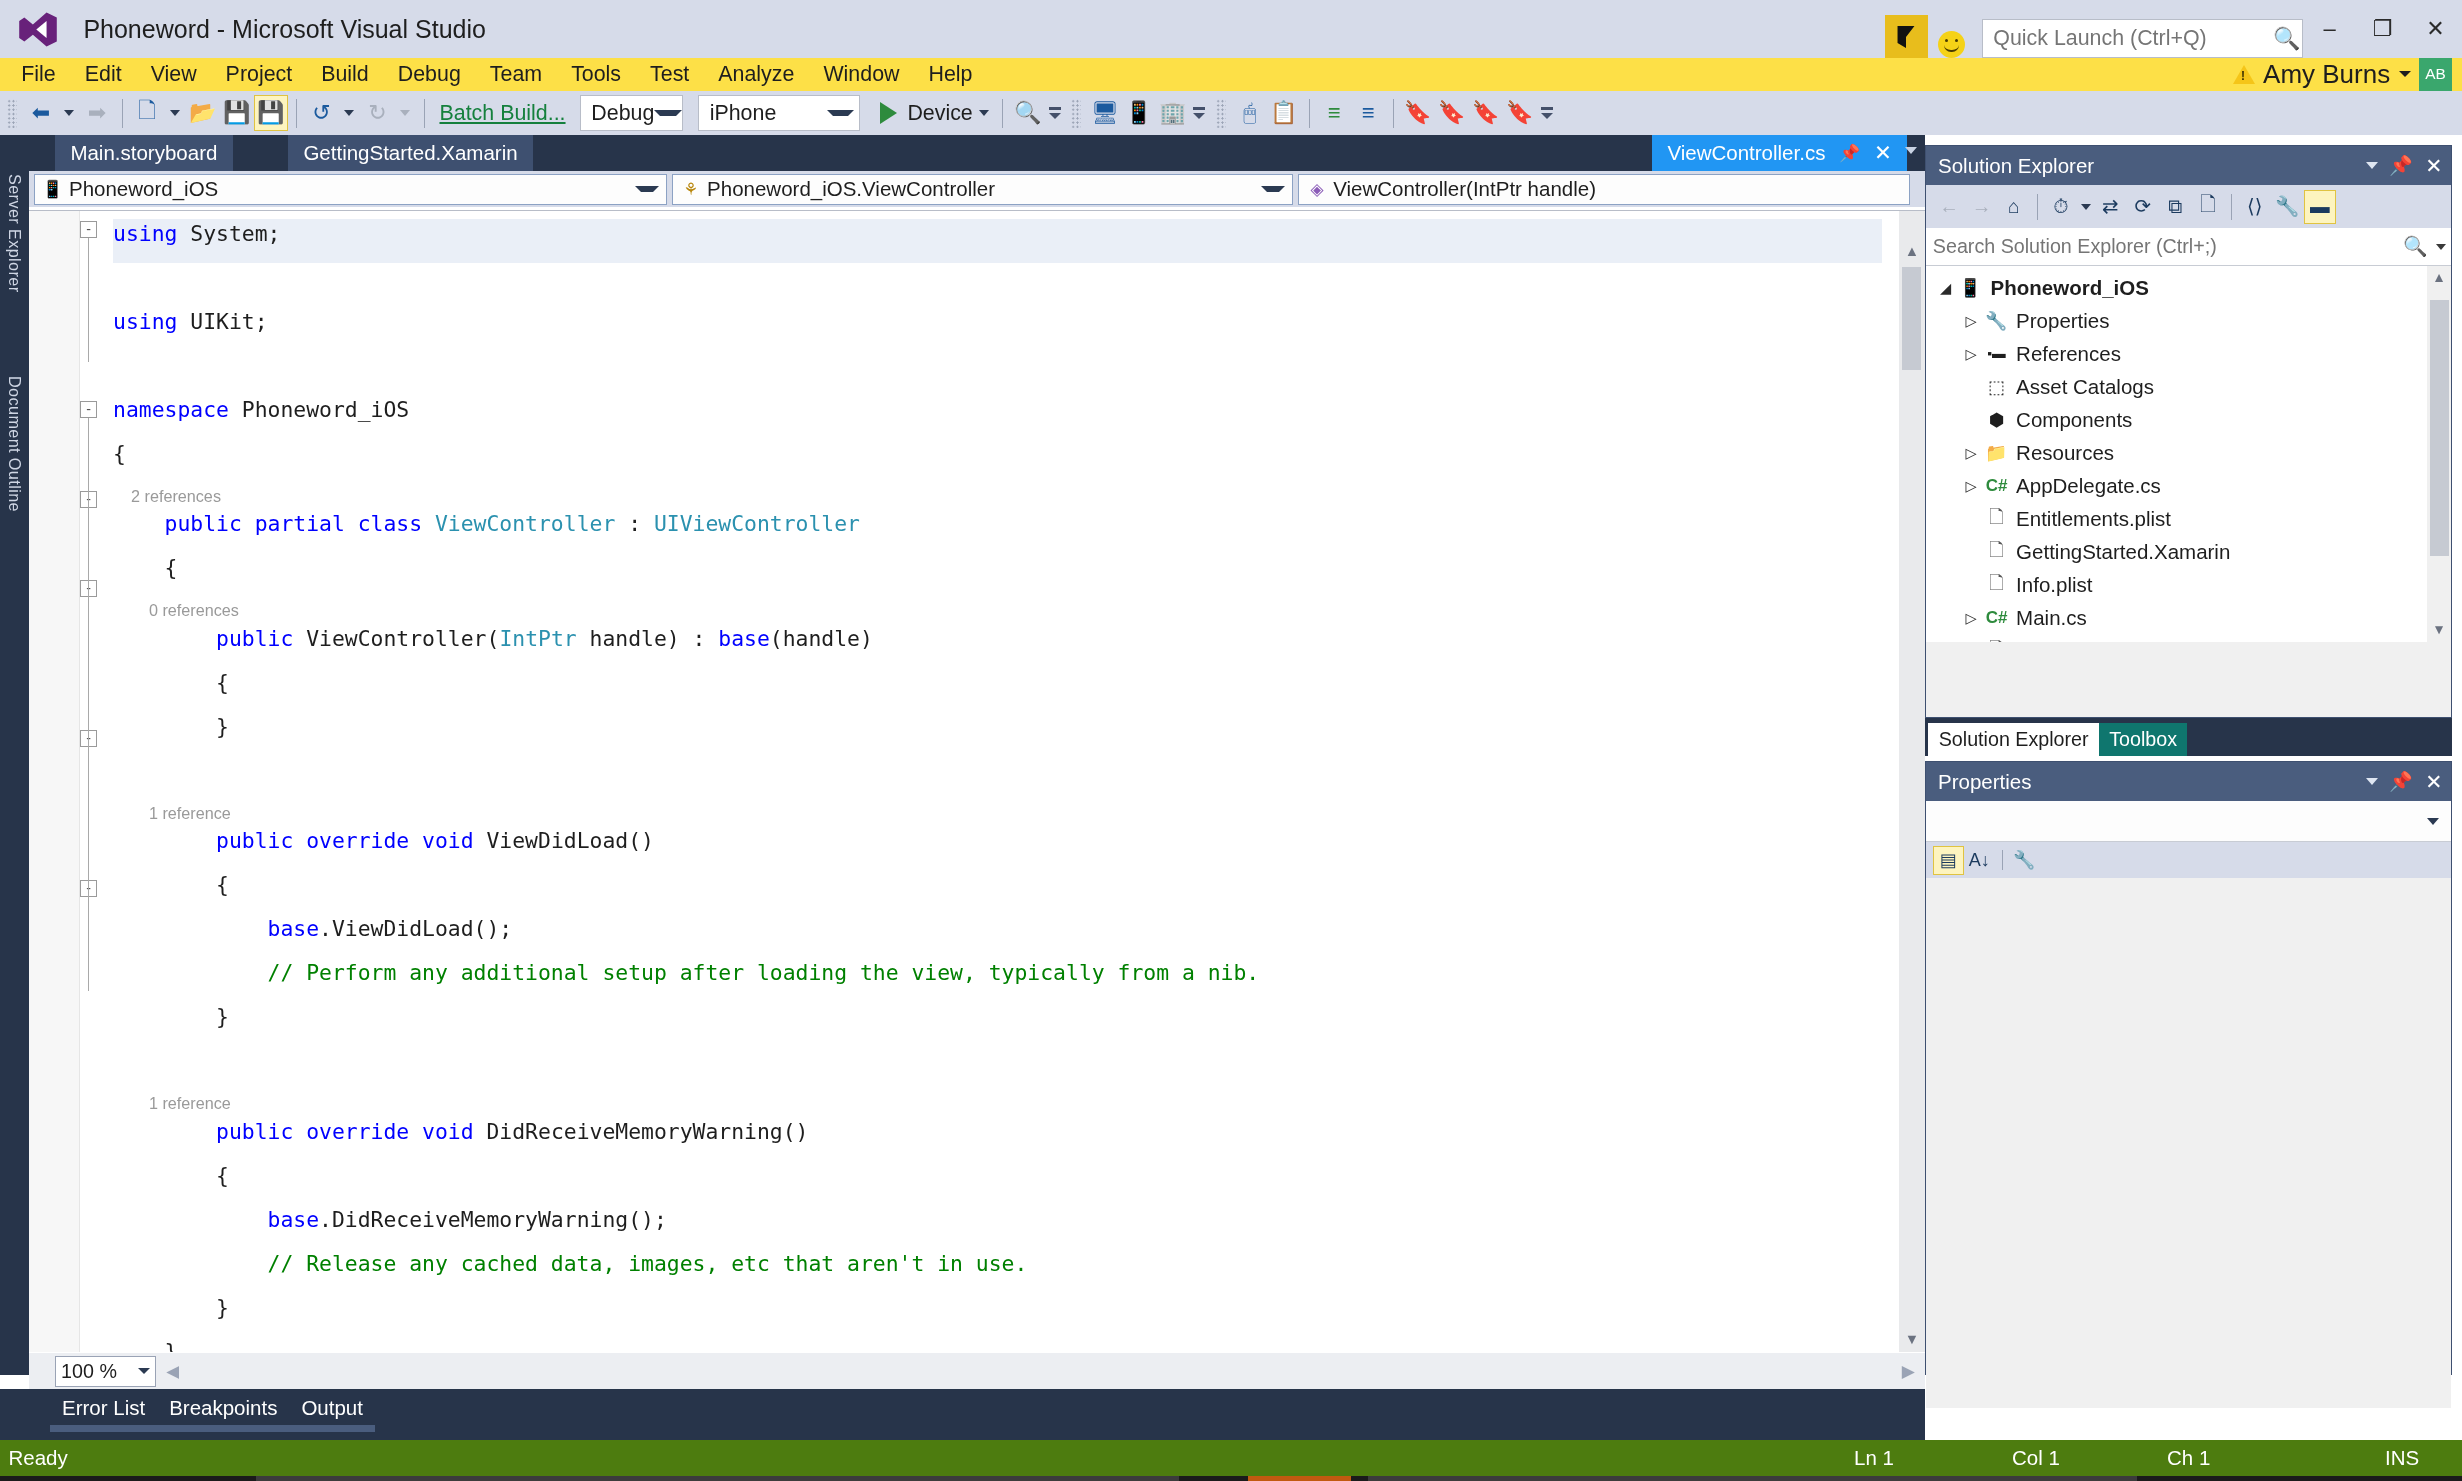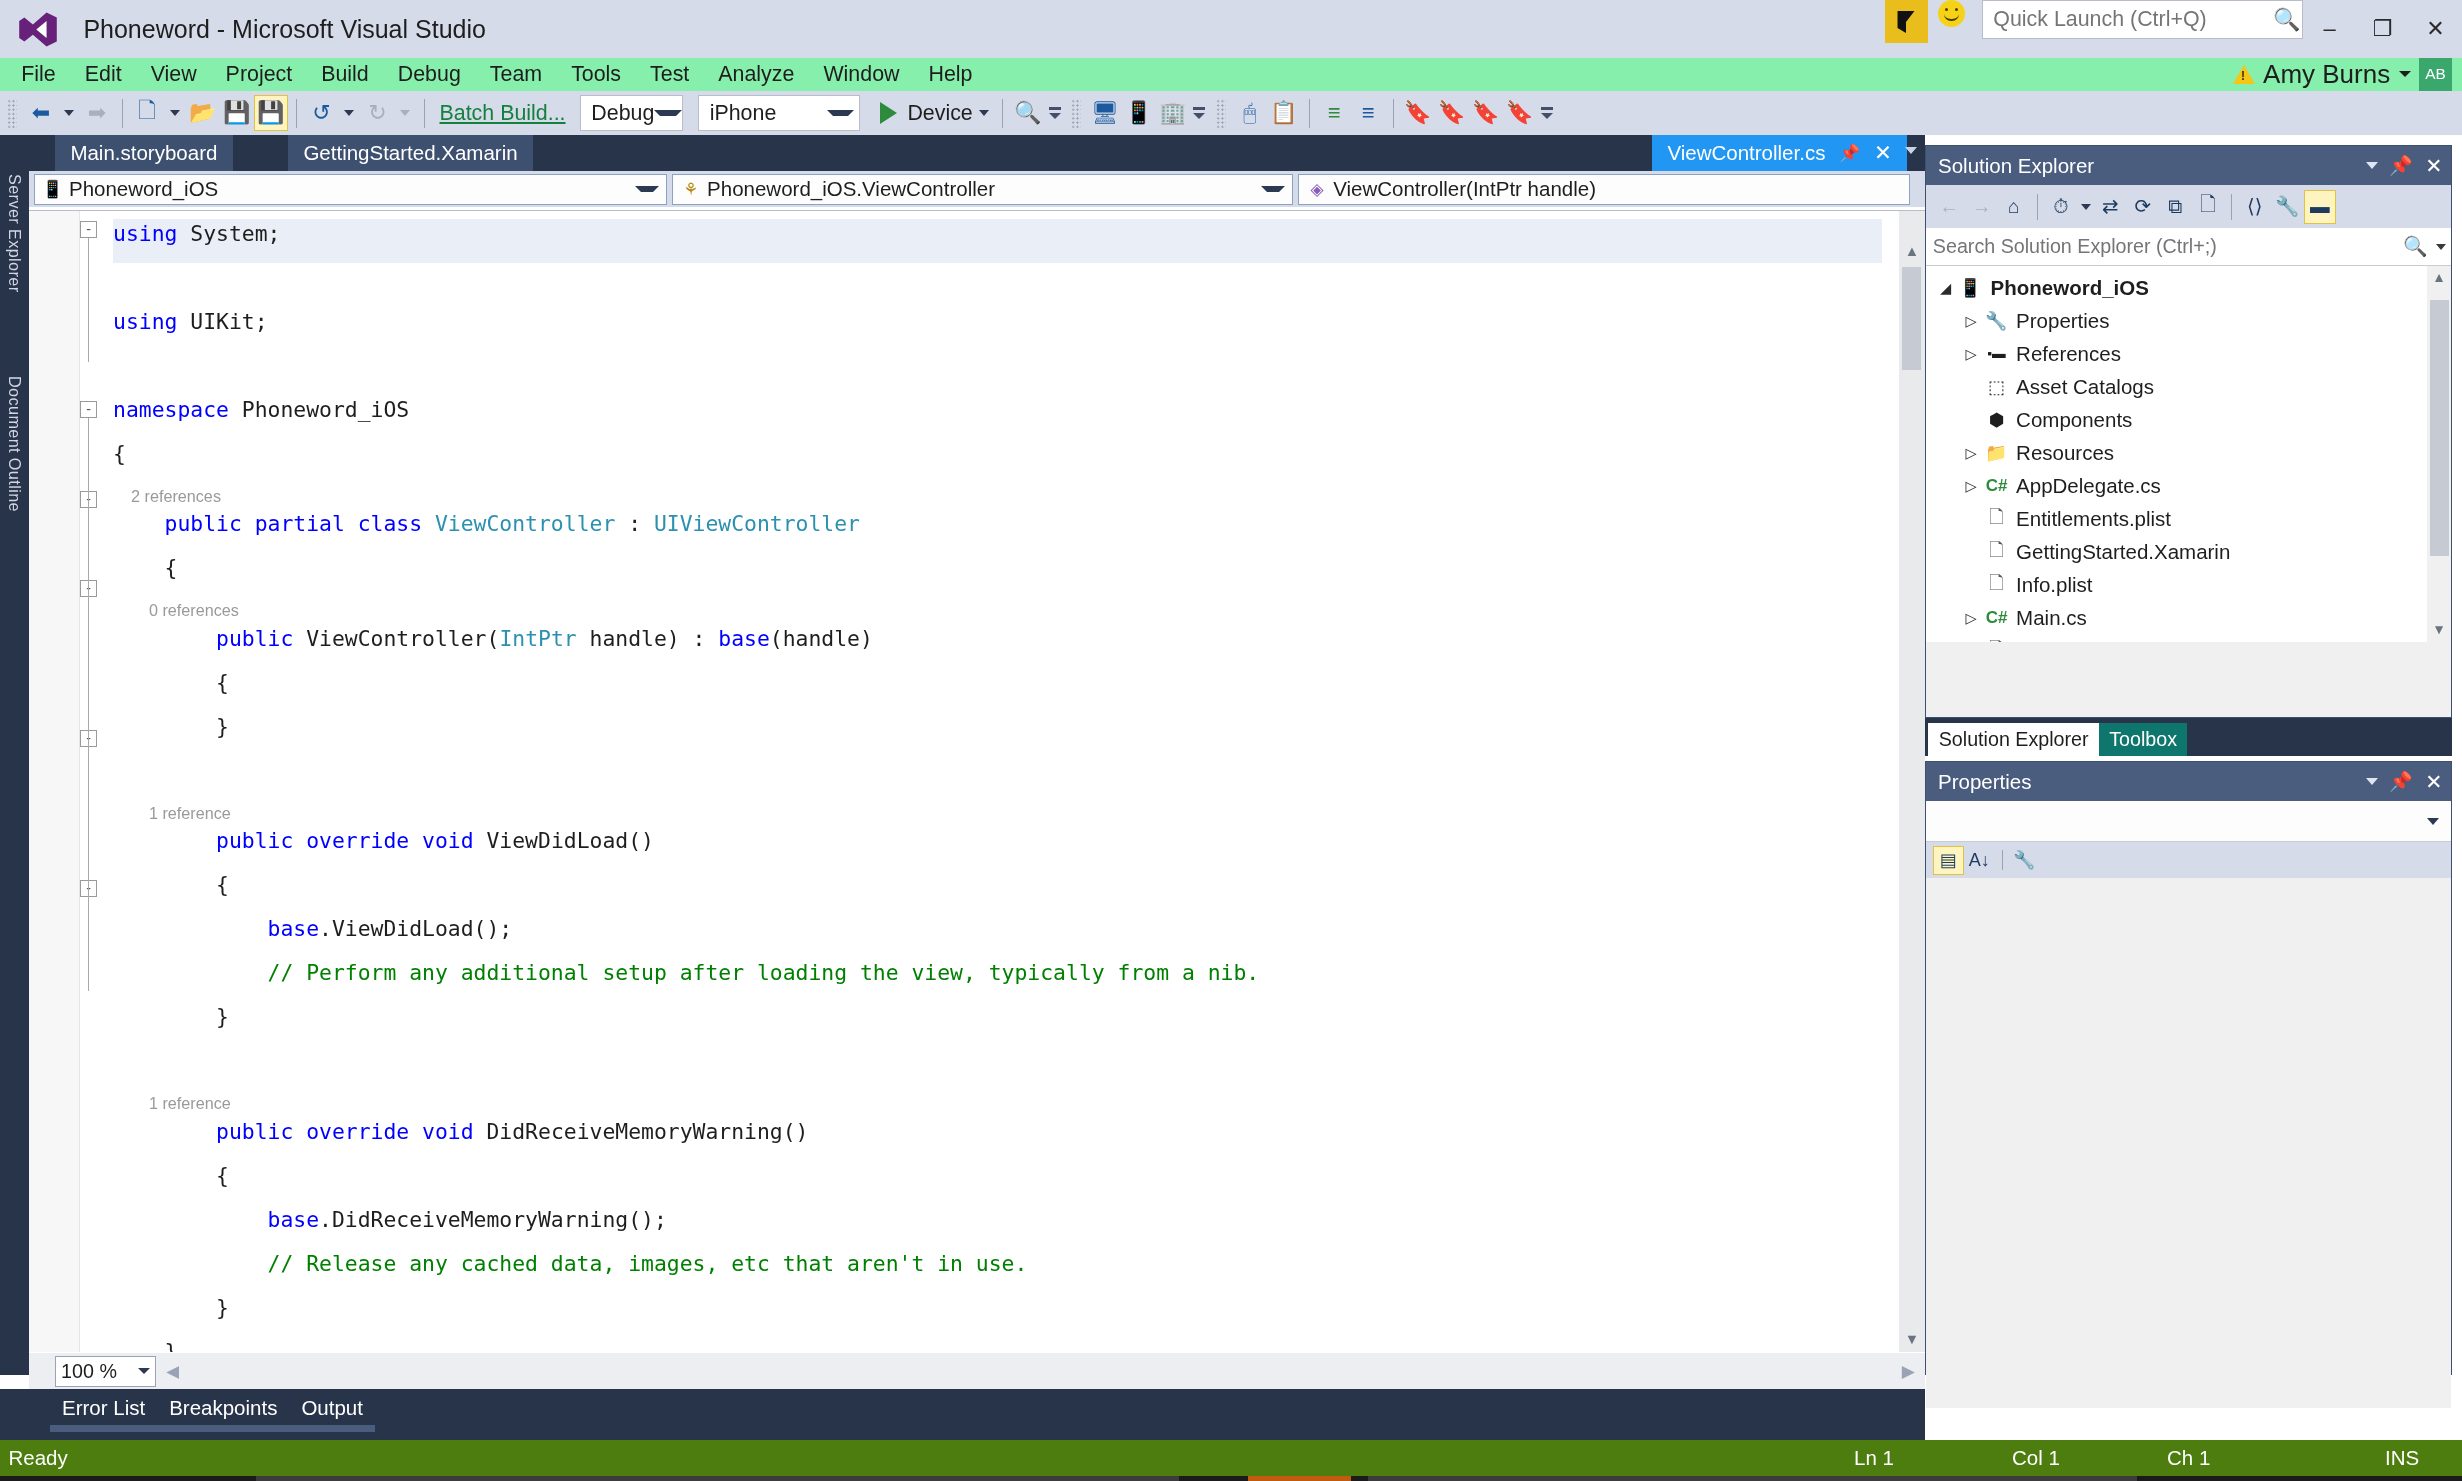--- a/index.html
+++ b/index.html
@@ -16,21 +16,21 @@
     position: absolute; left: 0; top: 0; width: 2462px; height: 58px;
     background: #d6dbe9;
     display: flex; align-items: center;
   }
   #vs-logo { width: 46px; height: 41px; margin-left: 15.4px; flex: none; }
   #app-title {
     margin-left: 22px; font-size: 25px; color: #1e1e1e; white-space: nowrap;
   }
   #title-right {
     position: absolute; right: 0; top: 0; height: 58px;
-    display: flex; align-items: flex-start;
+    display: flex; align-items: flex-end;
   }
   #feedback-flag {
     width: 43px; height: 43px; background: #e8bd1c;
     display: flex; align-items: center; justify-content: center;
   }
   #smiley {
     width: 27px; height: 27px; border-radius: 50%; background: #f5d217;
     margin-left: 10.3px; position: relative;
   }
   #smiley::before, #smiley::after {
@@ -53,21 +53,21 @@
   }
   #quick-launch .ql-search { width: 29px; color: #4c4c4c; font-size: 22px; text-align: center; }
   .win-btn {
     width: 53px; height: 58px; display: flex; align-items: center; justify-content: center;
     font-size: 22px; color: #2b2b2b;
   }
 
   
   #menubar {
     position: absolute; left: 0; top: 58px; width: 2462px; height: 32.5px;
-    background: #86efac; display: flex; align-items: center;
+    background: #fde047; display: flex; align-items: center;
   }
   .menu-item {
     font-size: 21.4px; color: #1e1e1e; padding: 0 14.5px; line-height: 32.5px; white-space: nowrap;
   }
   #user-area {
     position: absolute; right: 10.3px; top: 0; height: 32.5px;
     display: flex; align-items: center; gap: 8.5px;
   }
   #warn-tri {
     width: 0; height: 0; border-left: 11px solid transparent; border-right: 11px solid transparent;

